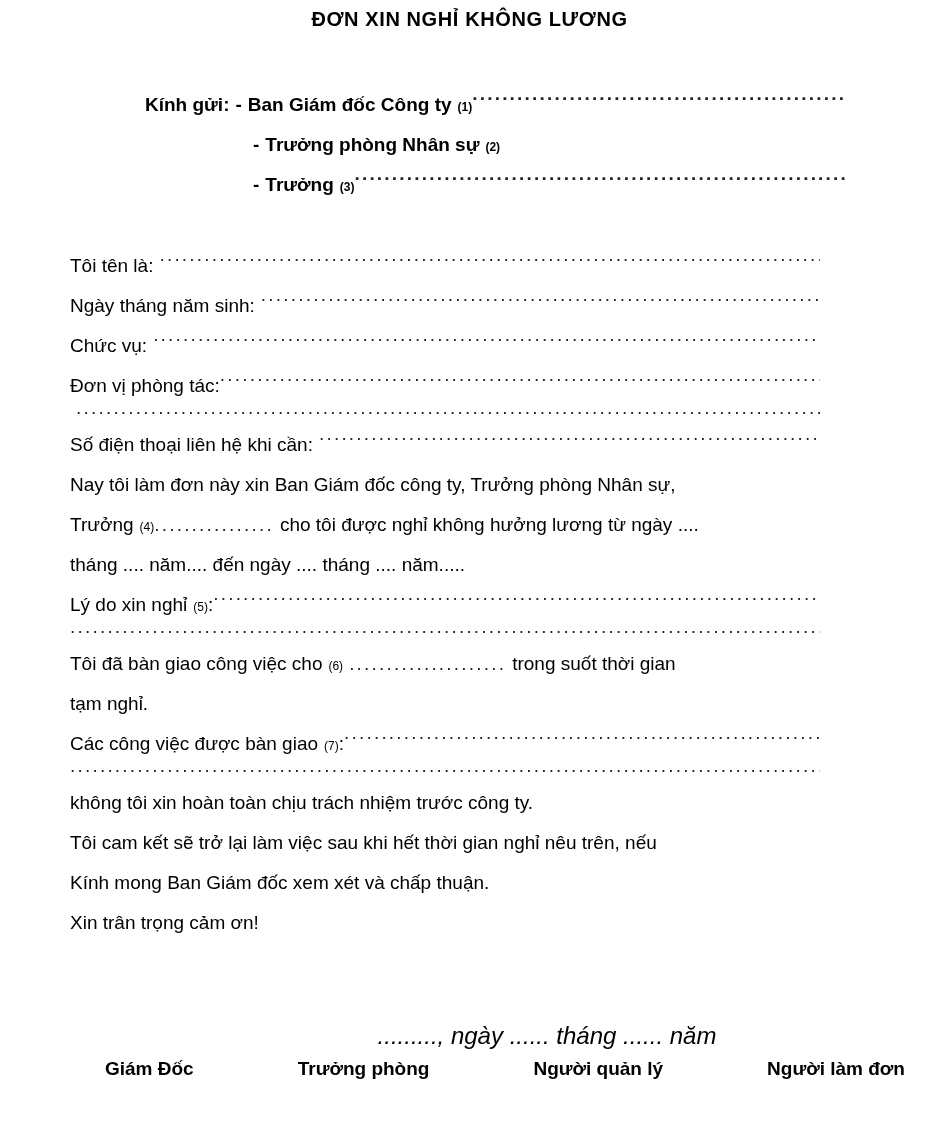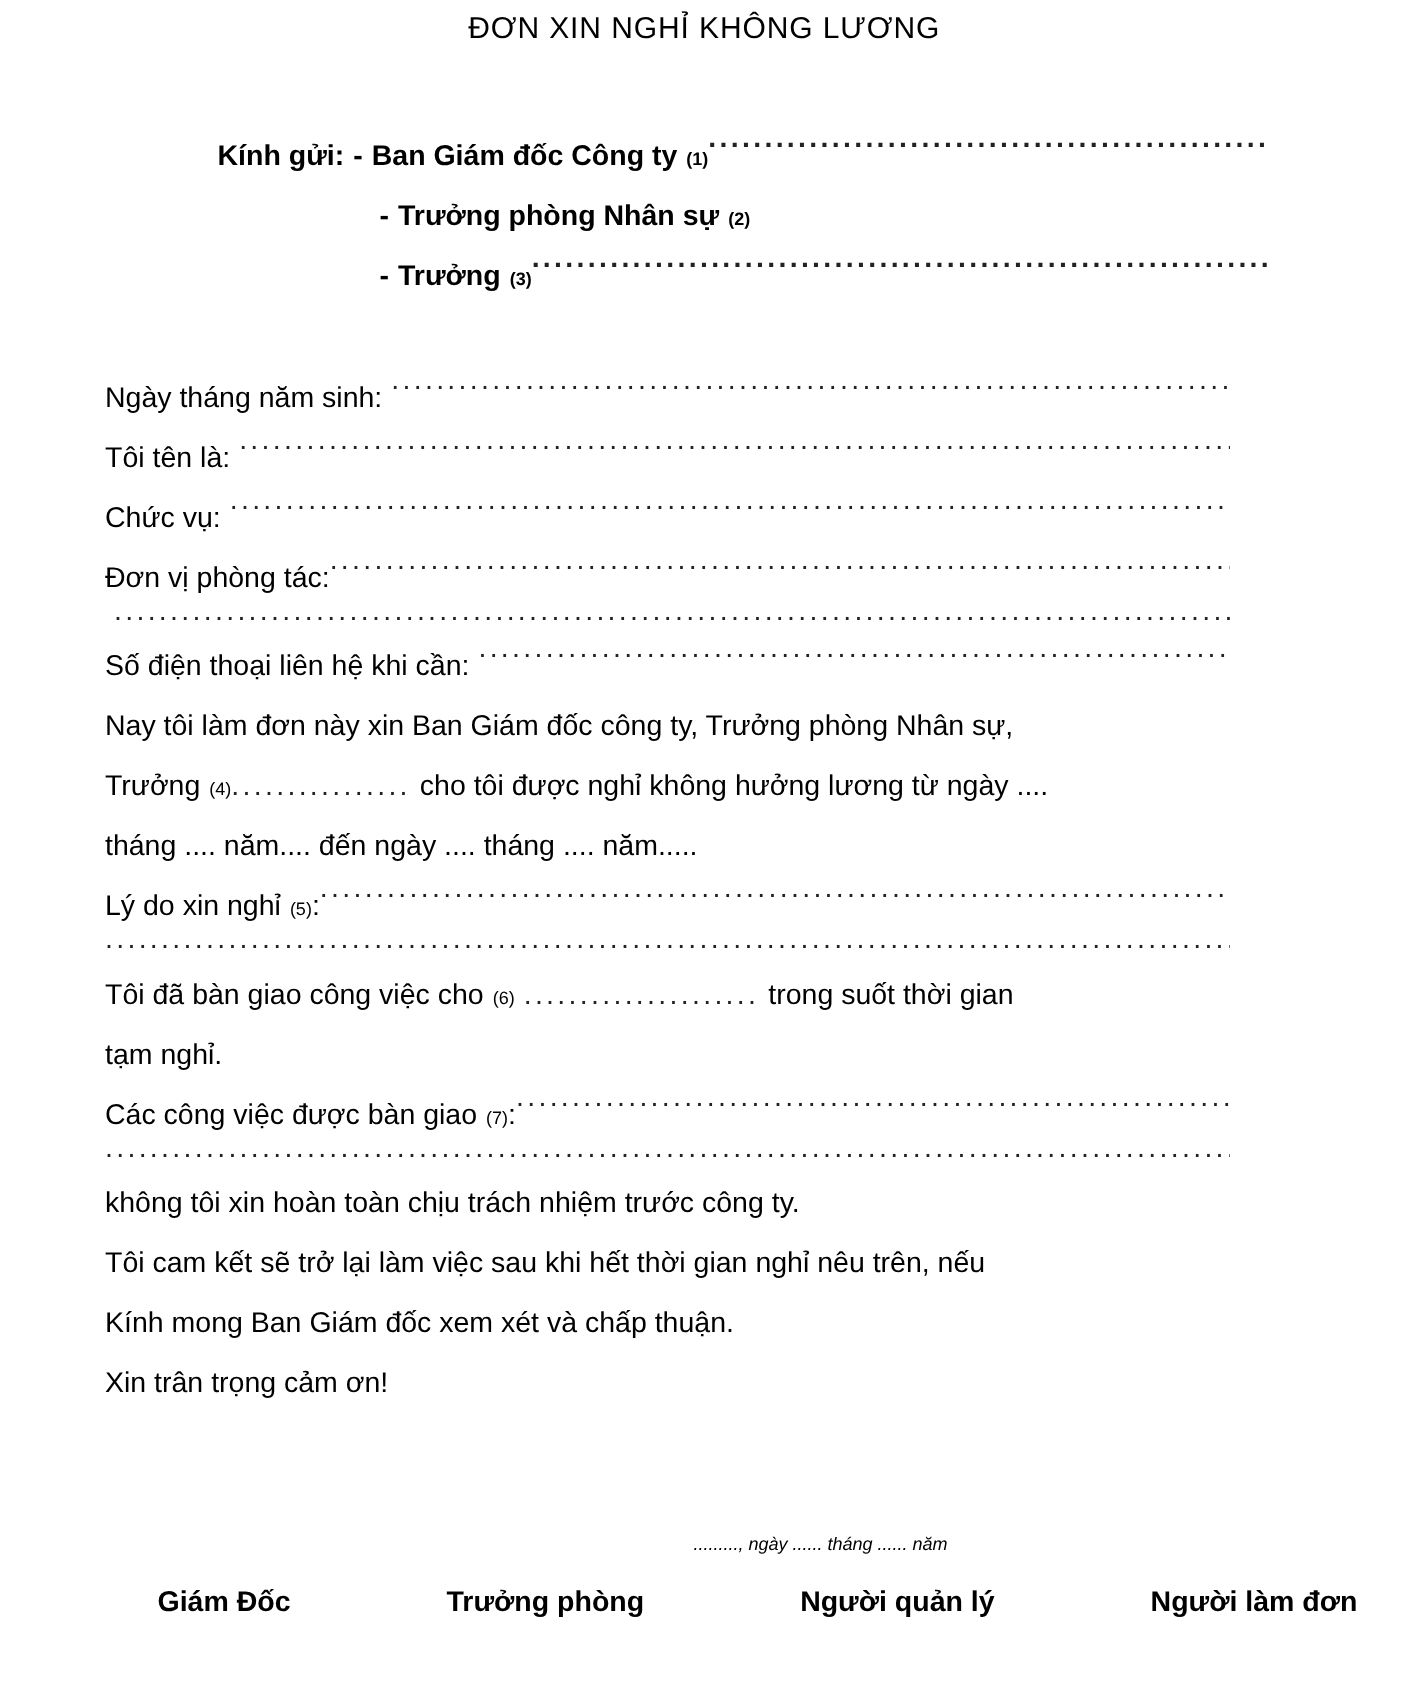--- a/index.html
+++ b/index.html
@@ -20,21 +20,21 @@
   }
 
   
   .doc-title {
     position: absolute;
     top: 6px;
     left: 0;
     width: 939px;
     text-align: center;
     font-size: 20px;
-    font-weight: normal;
+    font-weight: bold;
     letter-spacing: 0.6px;
     line-height: 26px;
     white-space: nowrap;
   }
 
   
   .recipients {
     position: absolute;
     top: 85px;
     left: 145px;
@@ -114,21 +114,21 @@
     line-height: 0;
   }
   .gap-sm { display: inline-block; width: 6px; }
 
   
   .date-line {
     position: absolute;
     top: 1022px;
     left: 0;
     width: 839px;
-    font-size: 12px;
+    font-size: 24px;
     font-style: italic;
     text-align: center;
     padding-left: 255px;
     box-sizing: border-box;
     white-space: nowrap;
   }
 
   
   .sign-row {
     position: absolute;
@@ -179,27 +179,27 @@
       <span class="gap-sm"></span>
       <span class="sup">(3)</span>
       <span class="dots-fill"></span>
     </div>
 
   </div>
 
   <div class="body-block">
 
     <div class="line">
+      <span class="txt">Tôi tên là:</span>
+      <span class="gap-sm"></span>
+      <span class="dots-fill"></span>
+    </div>
+
+    <div class="line">
       <span class="txt">Ngày tháng năm sinh:</span>
-      <span class="gap-sm"></span>
-      <span class="dots-fill"></span>
-    </div>
-
-    <div class="line">
-      <span class="txt">Tôi tên là:</span>
       <span class="gap-sm"></span>
       <span class="dots-fill"></span>
     </div>
 
     <div class="line">
       <span class="txt">Chức vụ:</span>
       <span class="gap-sm"></span>
       <span class="dots-fill"></span>
     </div>
 

